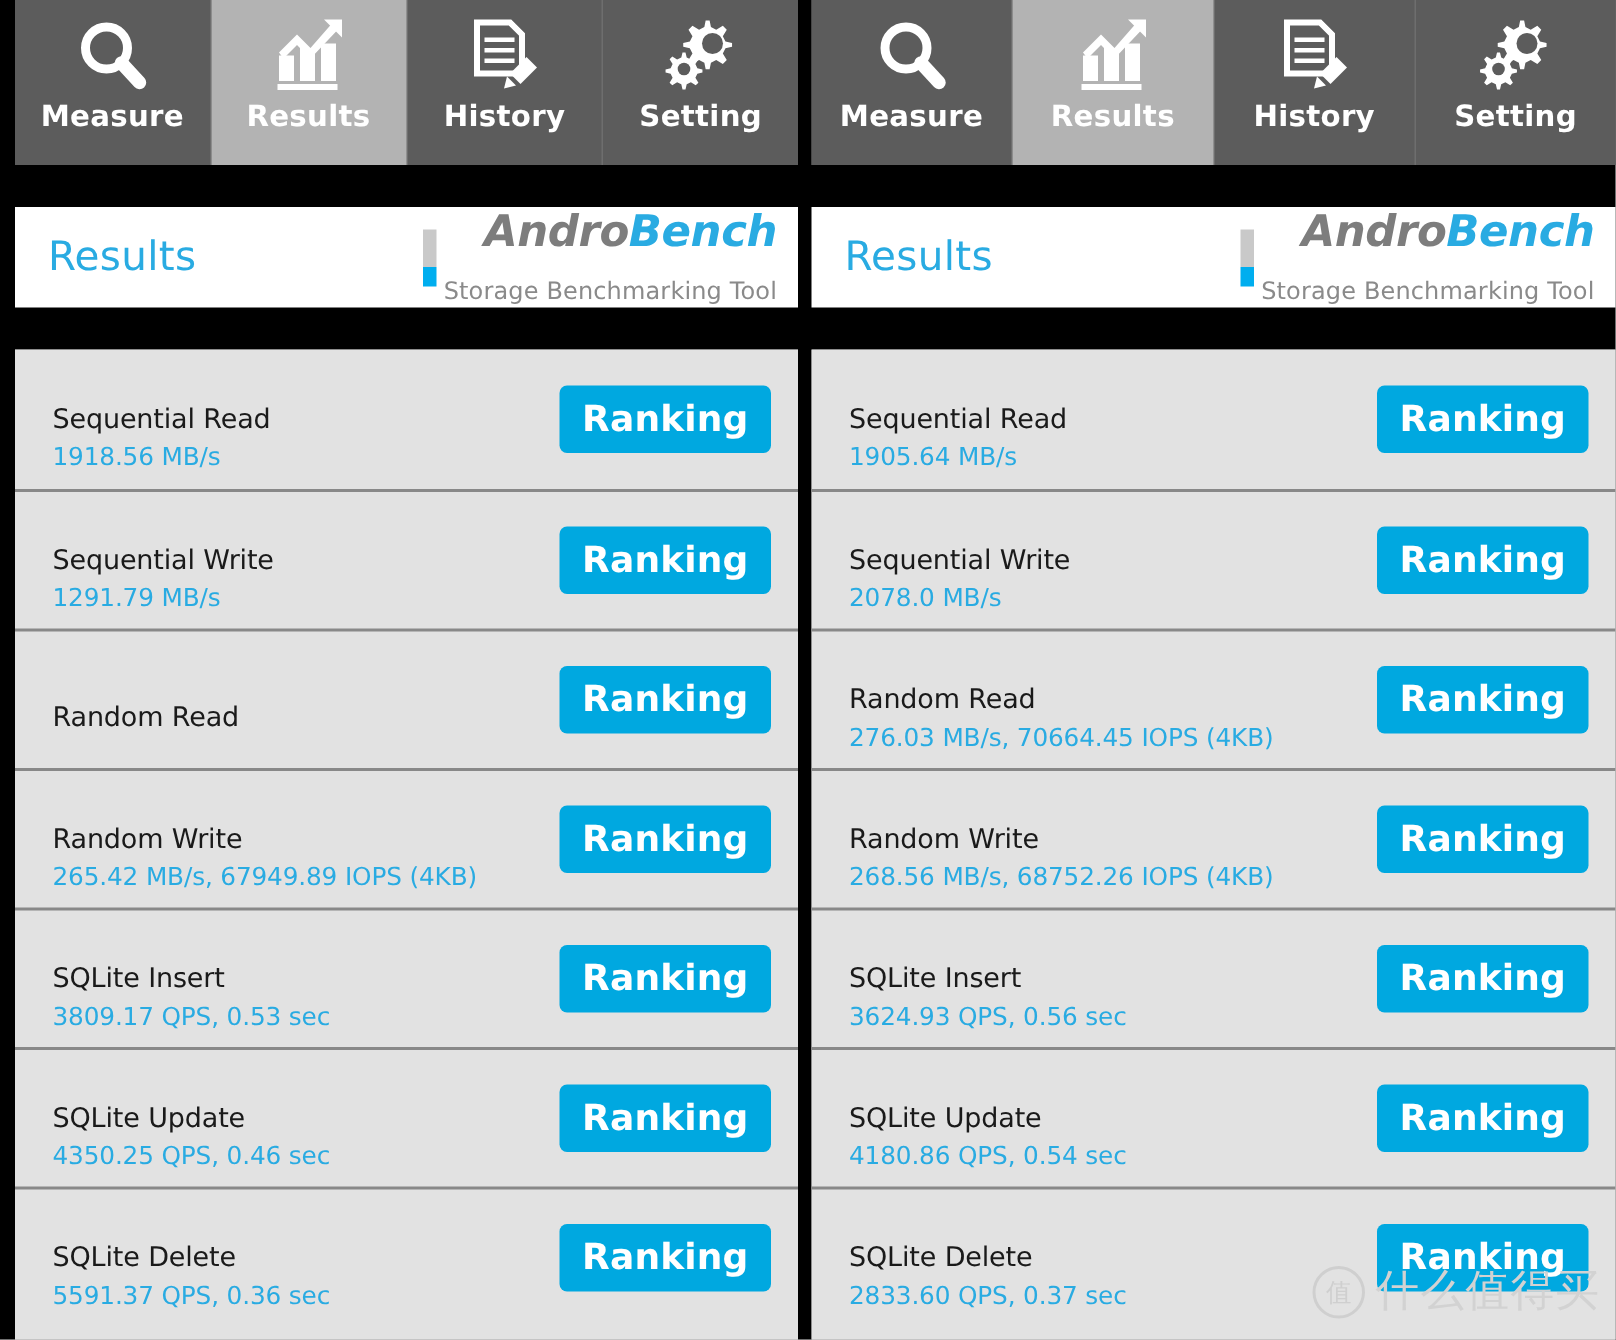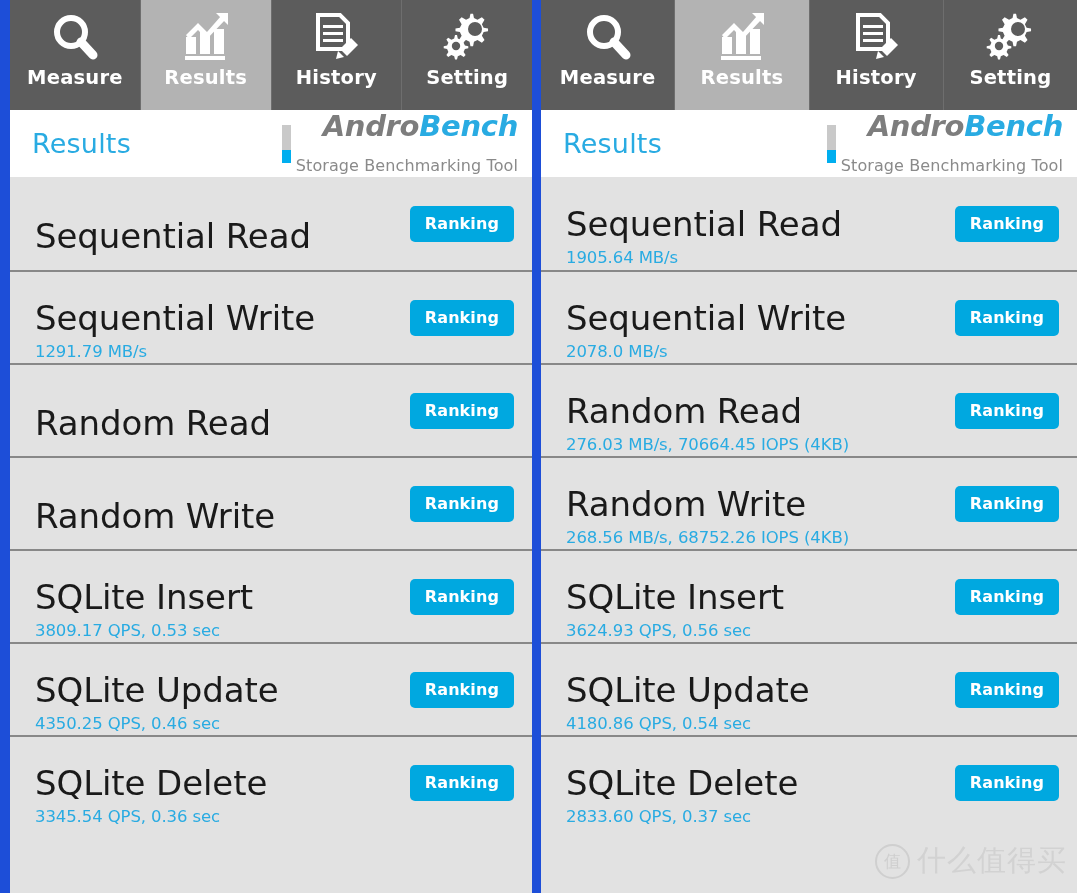--- a/index.html
+++ b/index.html
@@ -19,21 +19,22 @@
     height: 893px;
     display: flex;
     background: #ffffff;
   }
 
   
   .panel {
     position: relative;
     display: flex;
     flex-direction: column;
-    background: #1d4ed8;
+    background: #000000;
+    gap: 28px;
   }
   .panel-left  { width: 532px; padding-left: 10px; box-sizing: border-box; }
   .panel-right { width: 545px; padding-left: 9px; box-sizing: border-box; }
 
   
   .tabbar {
     display: flex;
     height: 110px;
     background: #5c5c5c;
     flex: 0 0 auto;
@@ -123,36 +124,36 @@
     justify-content: space-between;
     padding: 0 18px 0 25px;
     border-top: 2px solid #888888;
     background: #e2e2e2;
     cursor: pointer;
   }
   .row:first-child { border-top: none; }
   .row-texts { display: flex; flex-direction: column; }
   .row-title {
     color: #1a1a1a;
-    font-size: 34px;
+    font-size: 18px;
     line-height: 1.12;
     font-weight: normal;
     letter-spacing: -.1px;
     margin-top: 25px;
   }
   .row-value {
     color: #29ABE2;
     font-size: 16.5px;
     margin-top: 5px;
     letter-spacing: -.1px;
   }
   .rank-btn {
     background: #00A8E0;
     color: #ffffff;
-    font-size: 16px;
+    font-size: 24px;
     font-weight: bold;
     border: none;
     border-radius: 5px;
     padding: 8px 15px 9px 15px;
     cursor: pointer;
     font-family: inherit;
     letter-spacing: .1px;
   }
   .list-filler { background: #e2e2e2; height: 100%; }
 
@@ -265,60 +266,62 @@
           </span>
           <span class="logo-sub">Storage Benchmarking Tool</span>
         </span>
       </span>
     </div>
 
     <div class="list">
       <div class="row">
         <span class="row-texts">
           <span class="row-title">Sequential Read</span>
+          <span class="row-value">1918.56 MB/s</span>
         </span>
         <button class="rank-btn">Ranking</button>
       </div>
       <div class="row">
         <span class="row-texts">
           <span class="row-title">Sequential Write</span>
           <span class="row-value">1291.79 MB/s</span>
         </span>
         <button class="rank-btn">Ranking</button>
       </div>
       <div class="row">
         <span class="row-texts">
           <span class="row-title">Random Read</span>
         </span>
         <button class="rank-btn">Ranking</button>
       </div>
       <div class="row">
         <span class="row-texts">
           <span class="row-title">Random Write</span>
+          <span class="row-value">265.42 MB/s, 67949.89 IOPS (4KB)</span>
         </span>
         <button class="rank-btn">Ranking</button>
       </div>
       <div class="row">
         <span class="row-texts">
           <span class="row-title">SQLite Insert</span>
           <span class="row-value">3809.17 QPS, 0.53 sec</span>
         </span>
         <button class="rank-btn">Ranking</button>
       </div>
       <div class="row">
         <span class="row-texts">
           <span class="row-title">SQLite Update</span>
           <span class="row-value">4350.25 QPS, 0.46 sec</span>
         </span>
         <button class="rank-btn">Ranking</button>
       </div>
       <div class="row">
         <span class="row-texts">
           <span class="row-title">SQLite Delete</span>
-          <span class="row-value">3345.54 QPS, 0.36 sec</span>
+          <span class="row-value">5591.37 QPS, 0.36 sec</span>
         </span>
         <button class="rank-btn">Ranking</button>
       </div>
       <div class="list-filler"></div>
     </div>
   </div>
 
   <div class="panel panel-right">
 
     <div class="tabbar">

